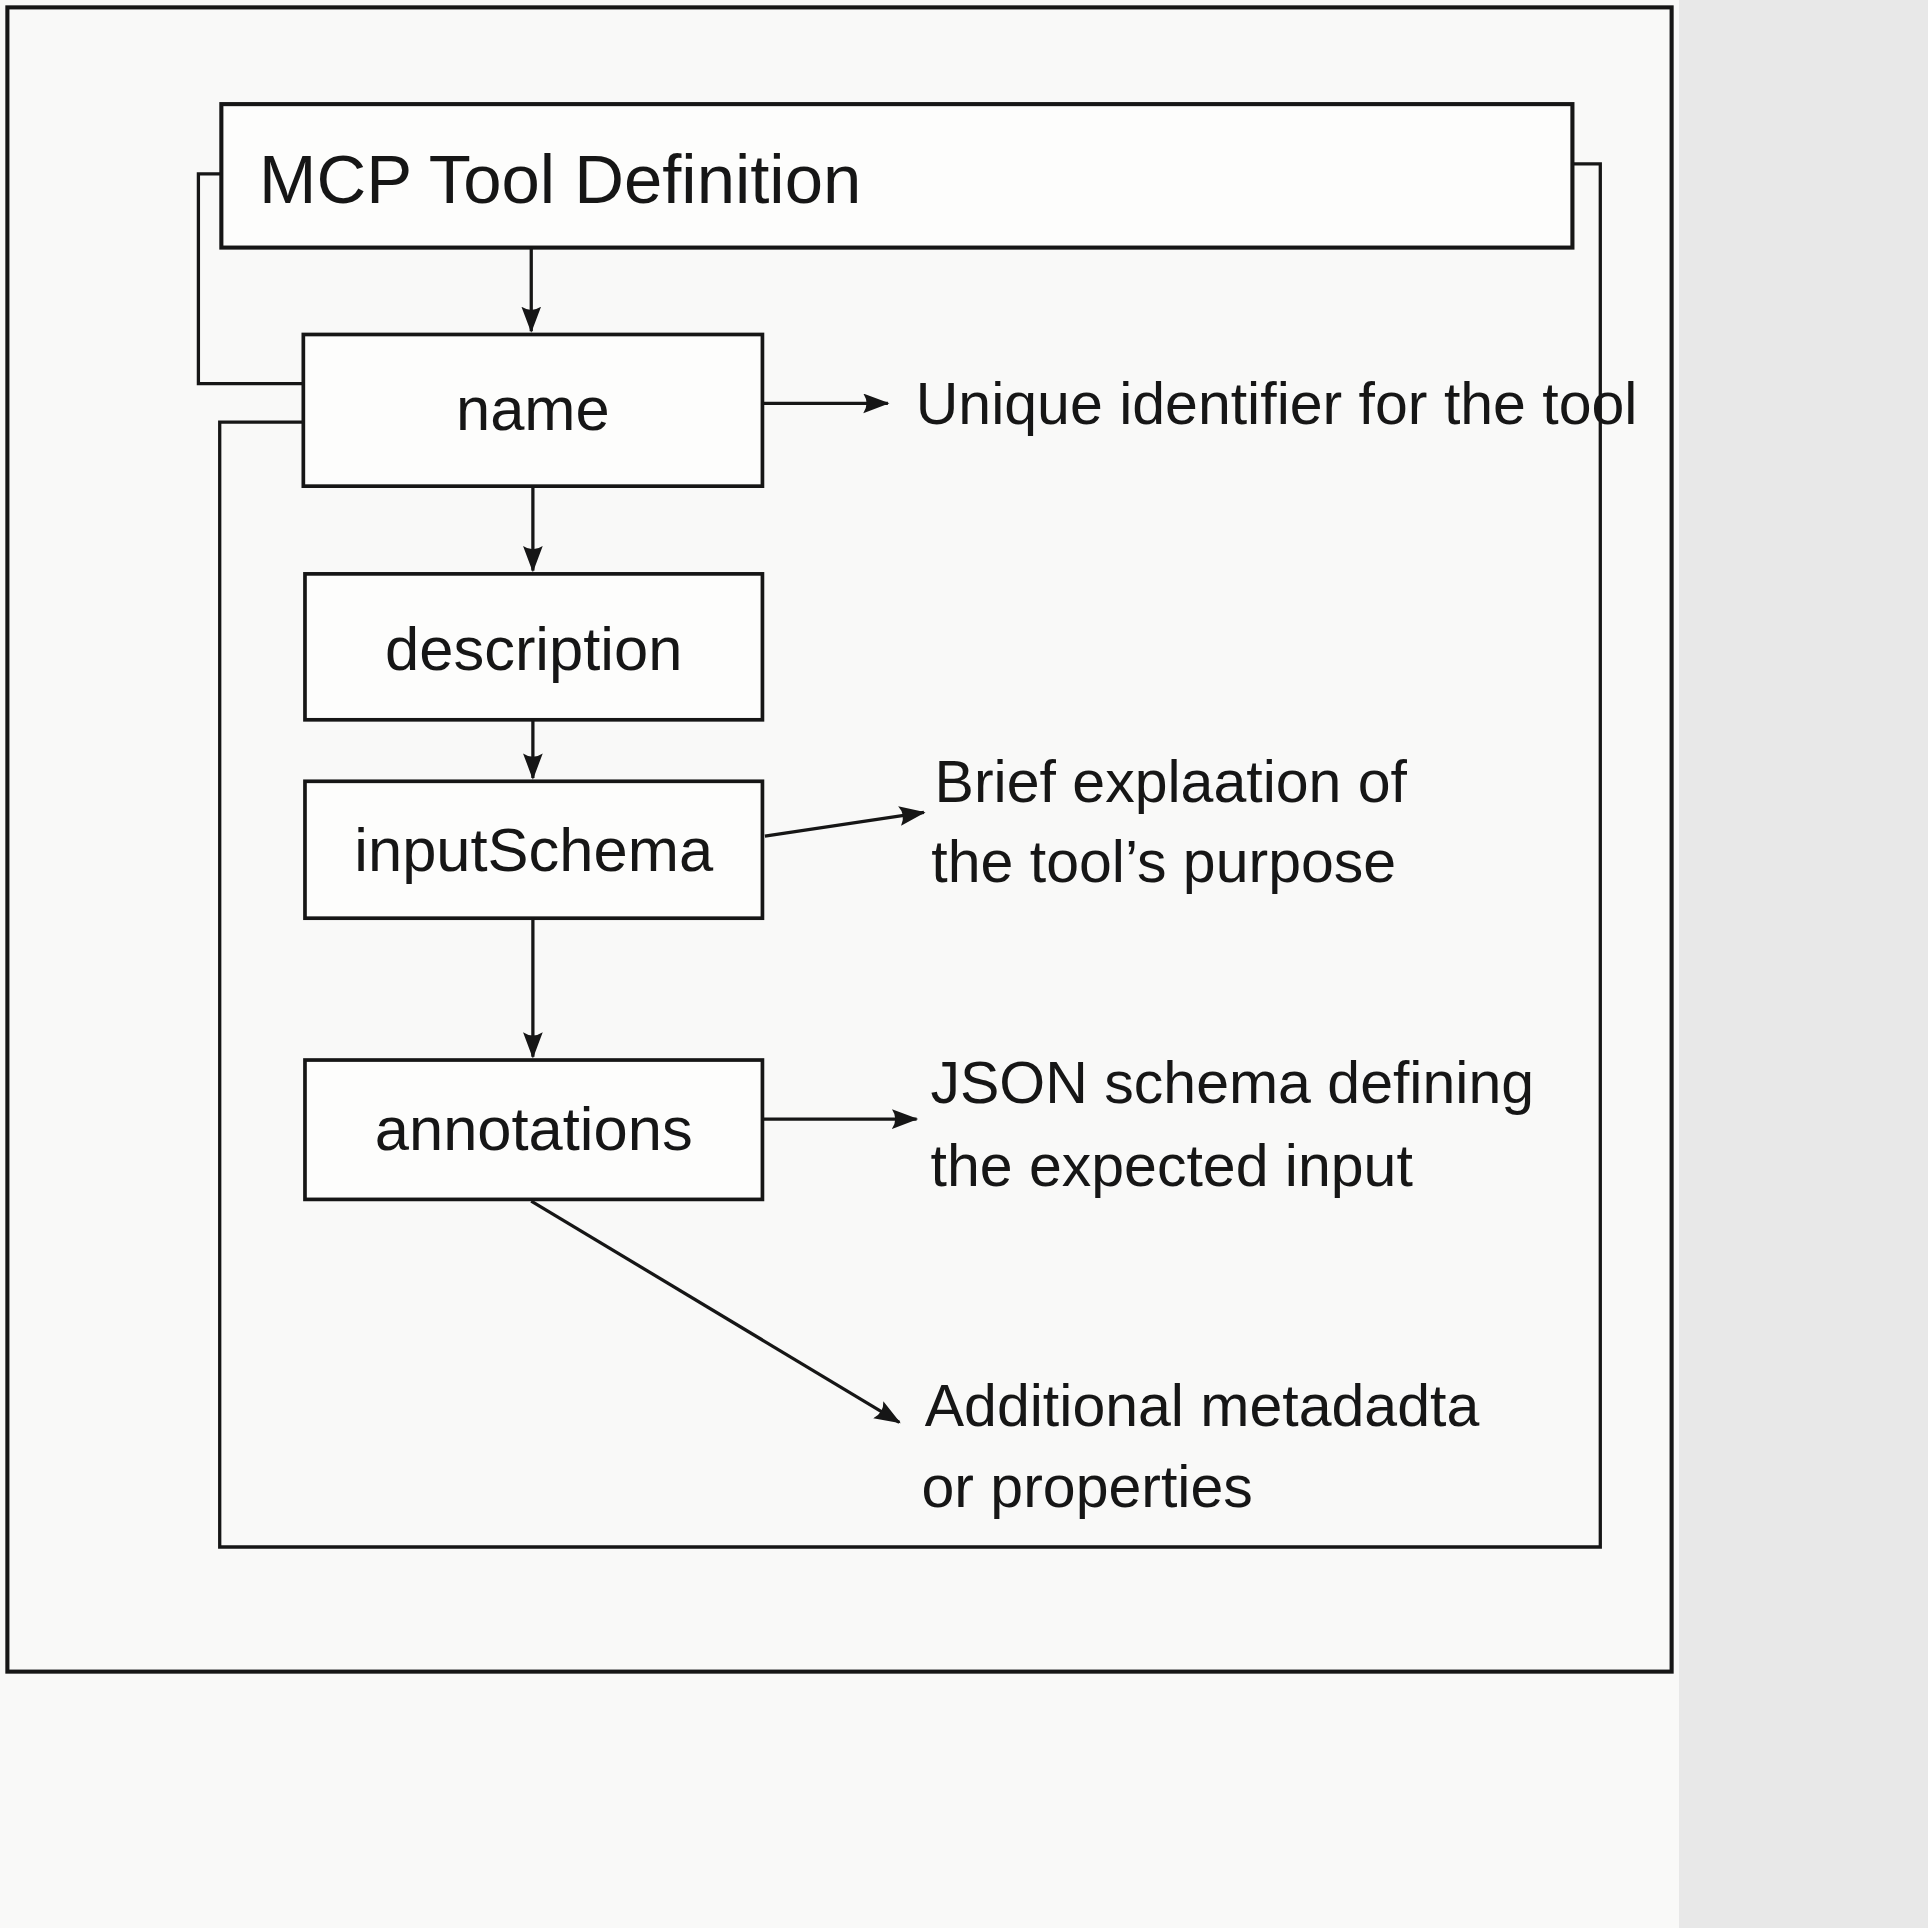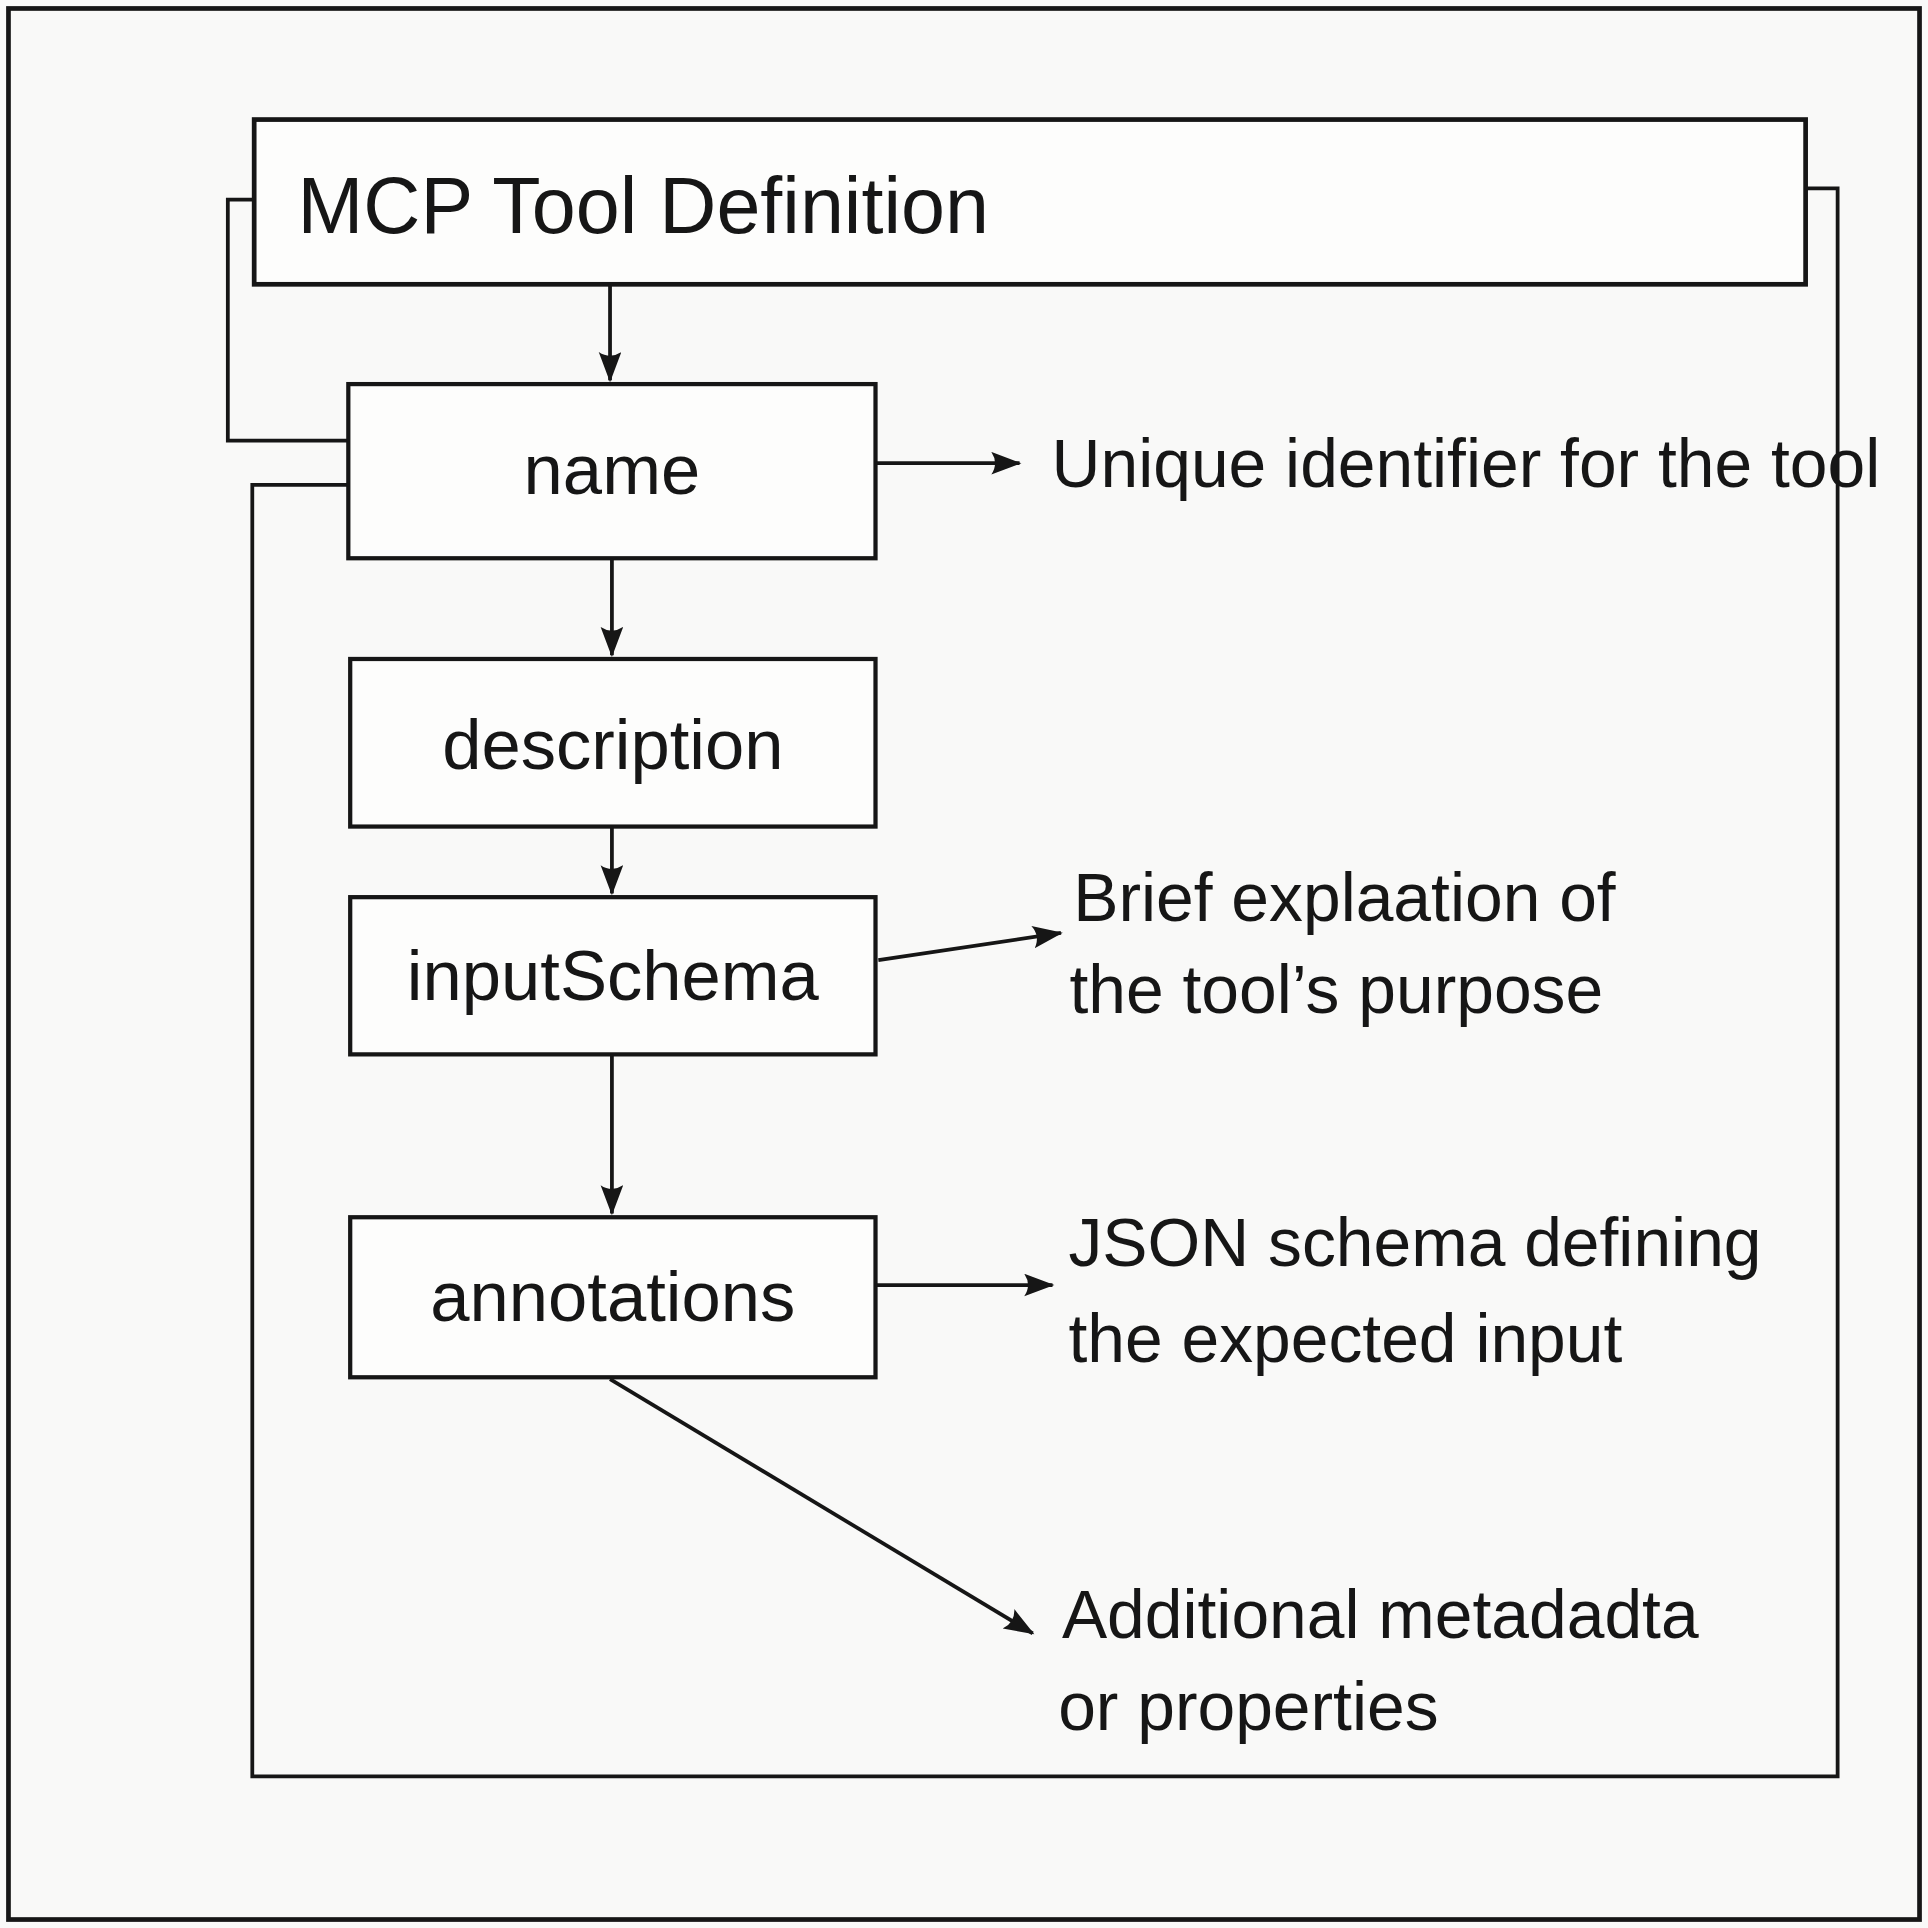--- a/index.html
+++ b/index.html
@@ -3,21 +3,21 @@
 <meta charset="utf-8">
 <style>
   :root{
     --ink:#161616;
     --background:#f9f9f8;
     --paper:#fdfdfc;
   }
   html,body{margin:0;padding:0;background:#e8e8e8;}
   #canvas{
     position:relative;
-    width:1928px;height:1928px;
+    width:1679px;height:1928px;
     background:var(--background);
     overflow:hidden;
   }
   svg{position:absolute;inset:0;display:block;}
   svg text{
     font-family:"Liberation Sans","DejaVu Sans",sans-serif;
     fill:var(--ink);
   }
   .t-title{font-size:84px;}
   .t-node{font-size:75px;text-anchor:middle;}

